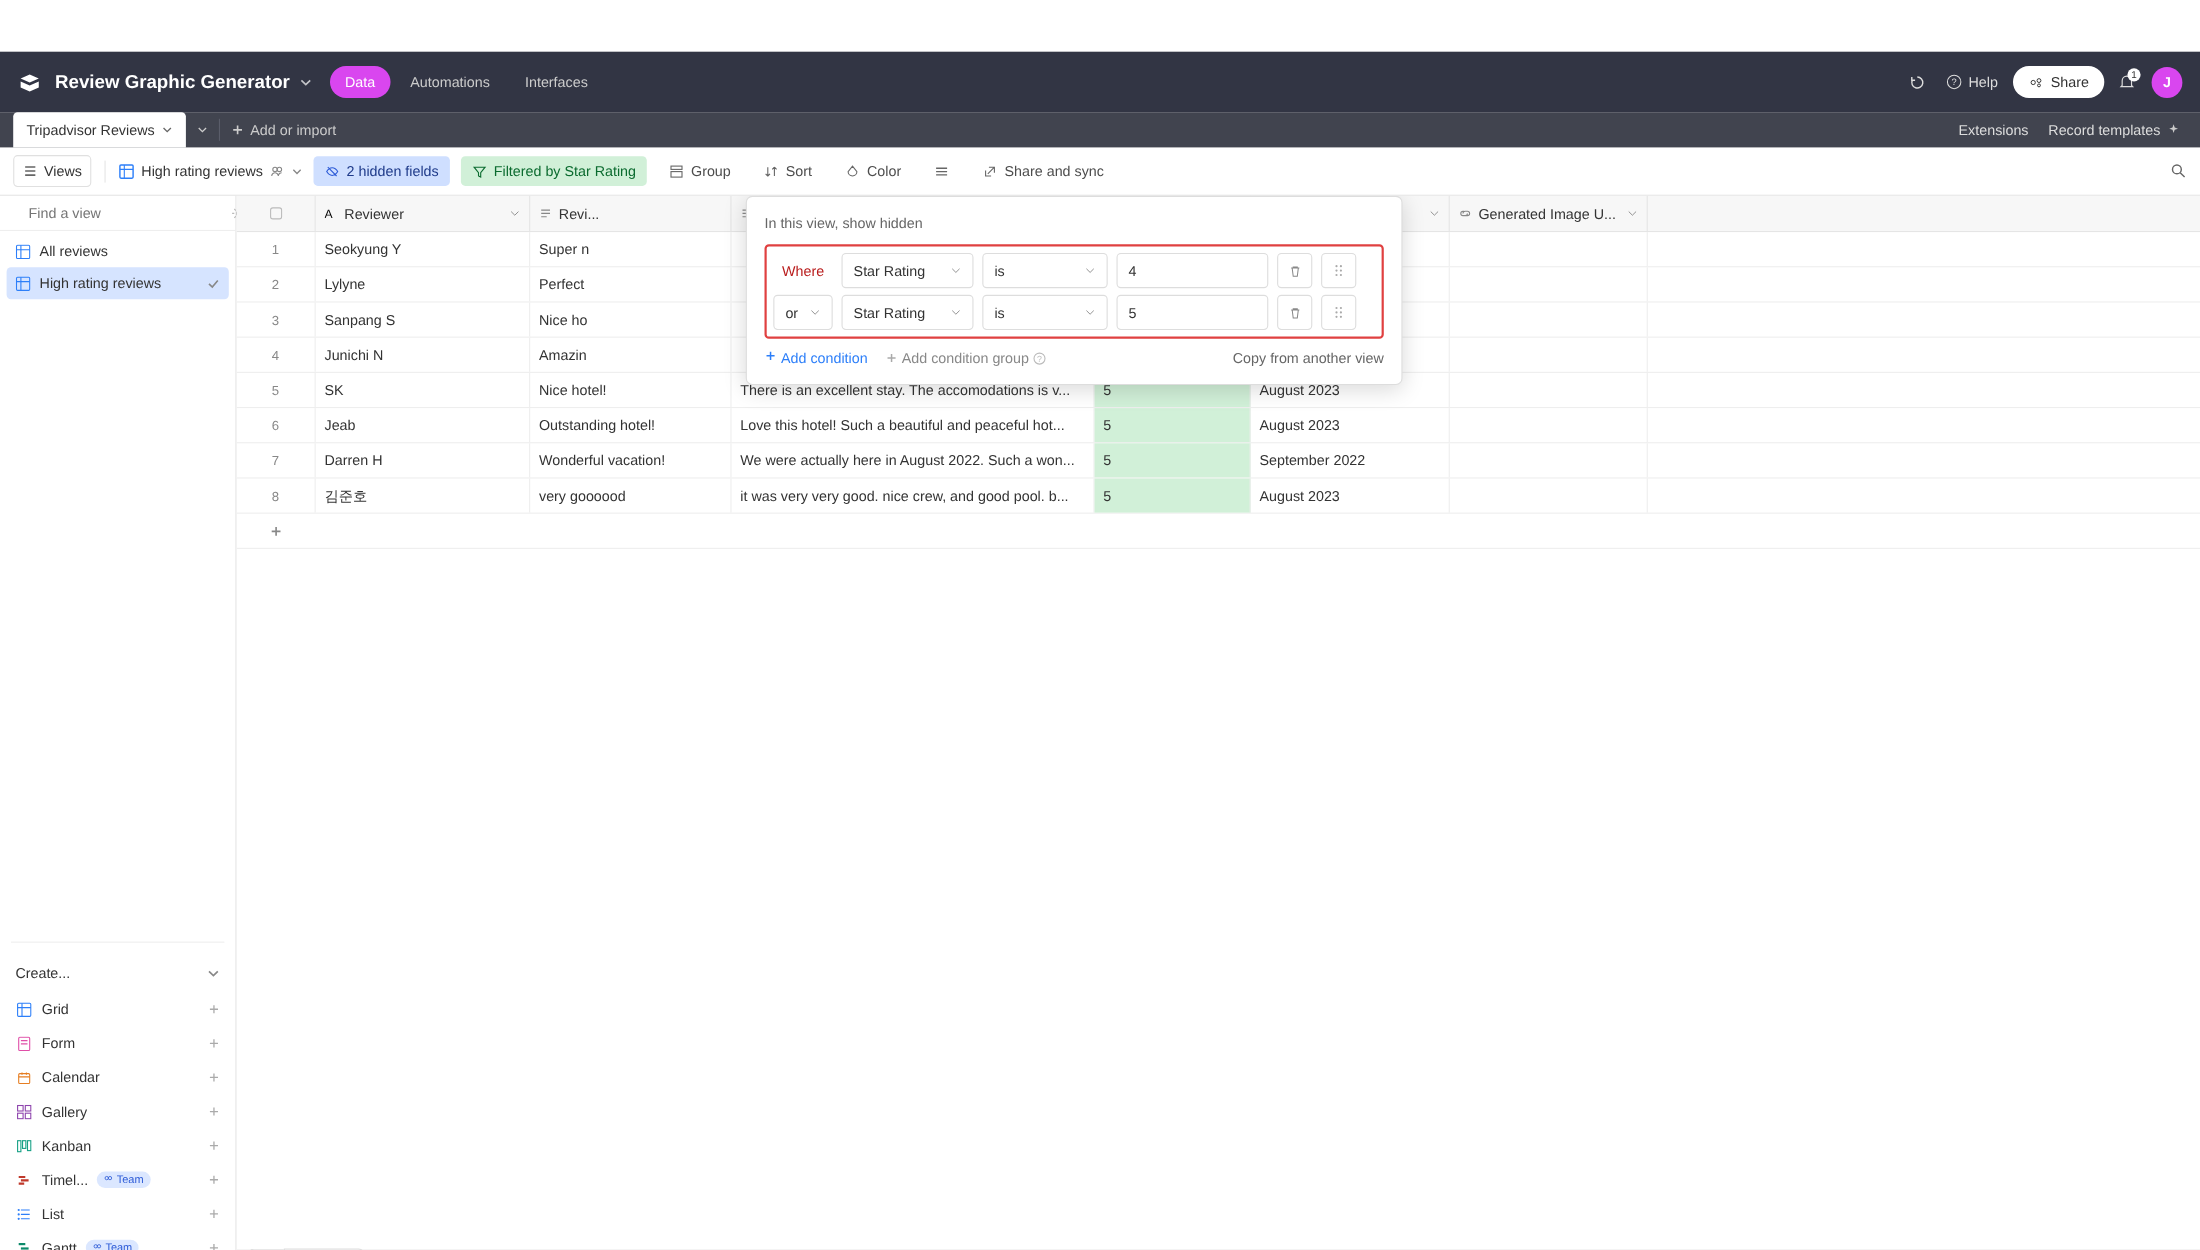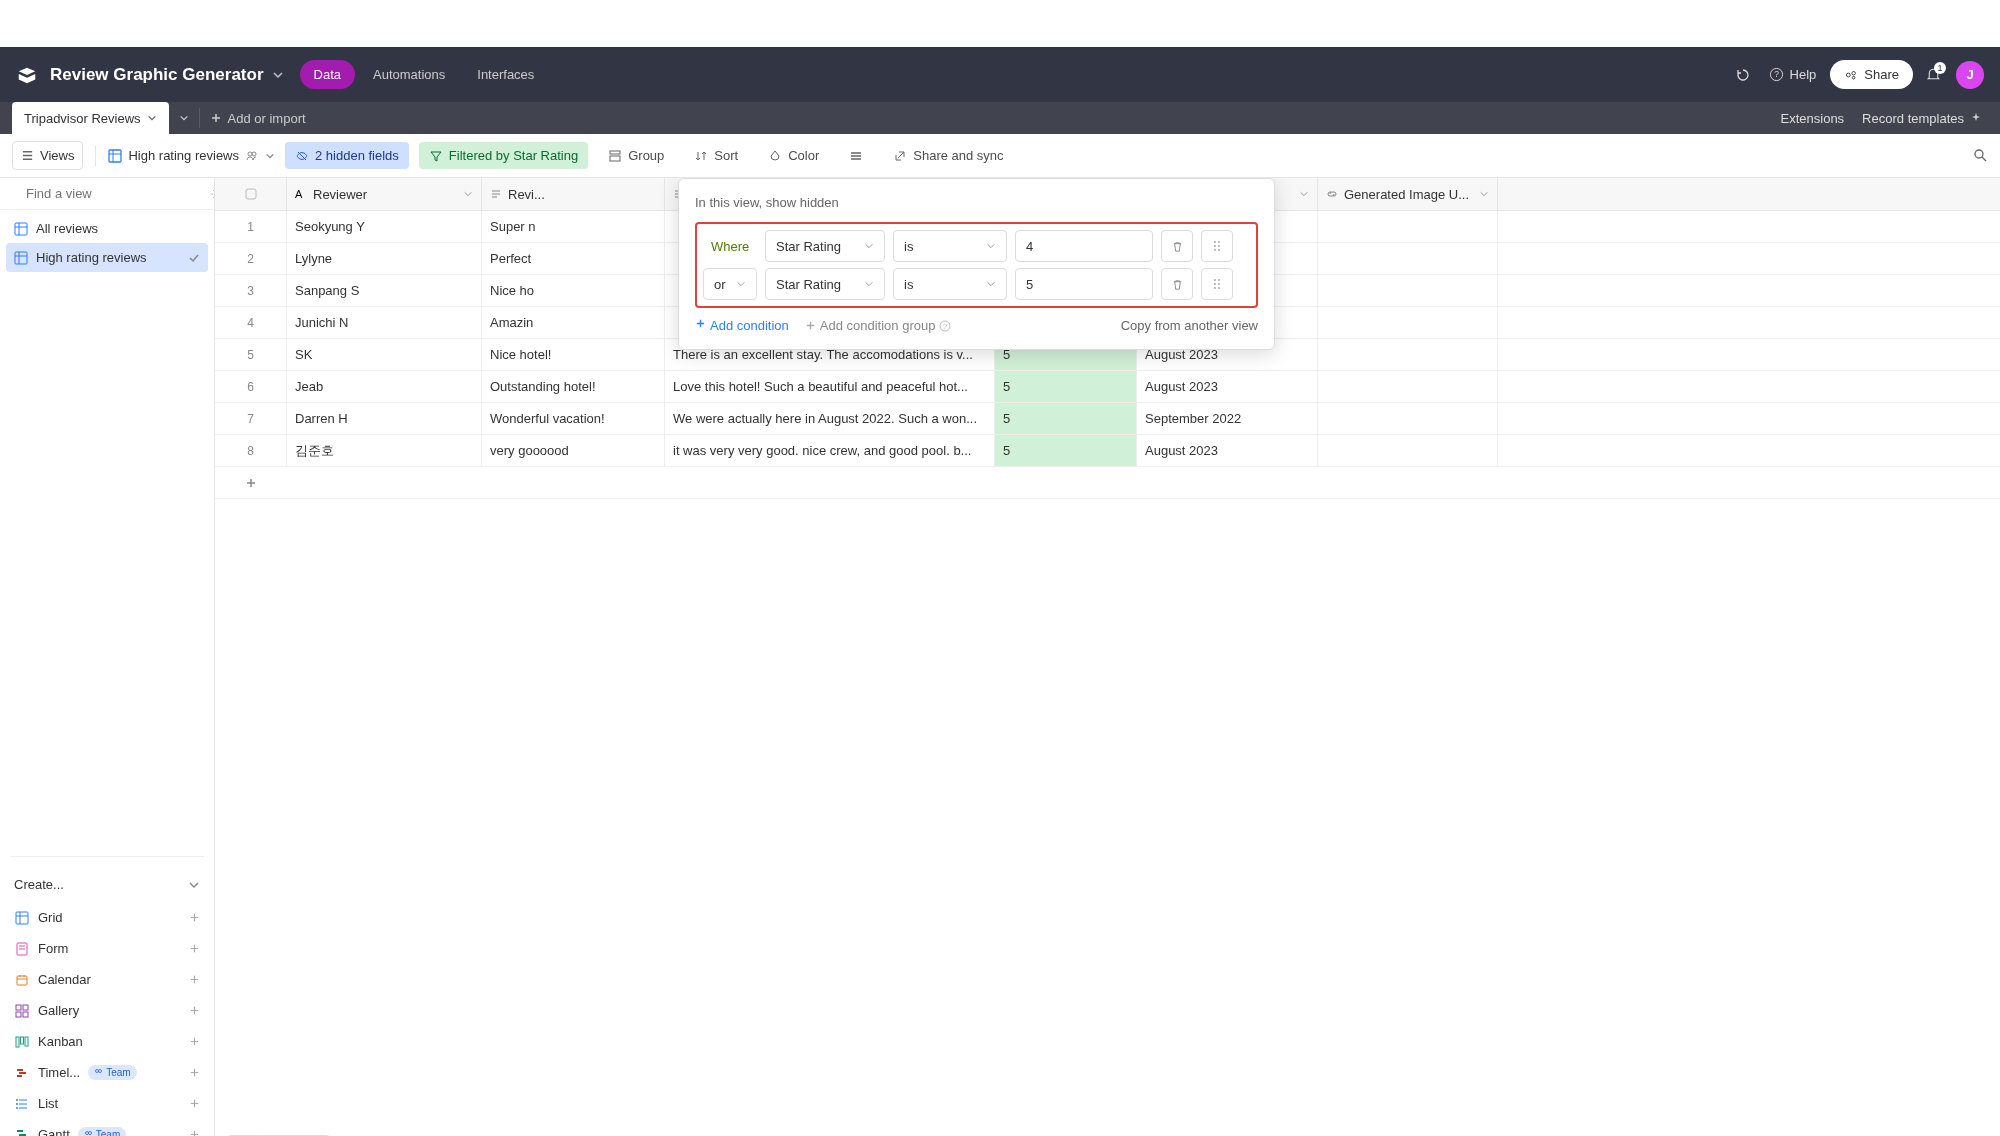--- a/index.html
+++ b/index.html
@@ -3,21 +3,21 @@
 <meta charset="utf-8">
 <style>
 * { margin: 0; padding: 0; box-sizing: border-box; font-family: -apple-system, BlinkMacSystemFont, "Segoe UI", Helvetica, Arial, sans-serif; }
 body { background: #fff; font-size: 13px; color: #333; }
 
 .header { height: 55px; background: #323544; display: flex; align-items: center; padding: 0 16px; color: #fff; margin-top: 47px; }
 .header .logo-icon { width: 22px; height: 22px; margin-right: 12px; }
 .header .app-title { font-size: 17px; font-weight: 600; margin-right: 8px; }
 .header .title-caret { opacity: .7; margin-right: 16px; }
 .header .nav-pill { padding: 7px 14px; border-radius: 18px; margin-right: 4px; font-size: 13px; color: #ccc; cursor: pointer; }
-.header .nav-pill.active { background: #a21caf; color: #fff; }
+.header .nav-pill.active { background: #d946ef; color: #fff; }
 .header .spacer { flex: 1; }
 .header .help, .header .share-btn { display: flex; align-items: center; gap: 6px; font-size: 13px; }
 .header .help { color: #ddd; margin-right: 14px; }
 .header .share-btn { background: #fff; color: #333; padding: 7px 14px; border-radius: 18px; margin-right: 12px; }
 .header .bell { position: relative; color: #ddd; margin-right: 14px; }
 .header .bell .badge { position: absolute; top: -4px; right: -4px; background: #fff; color: #333; font-size: 9px; border-radius: 50%; width: 12px; height: 12px; display: flex; align-items: center; justify-content: center; }
 .header .history-icon { color: #ddd; margin-right: 18px; }
 .header .avatar { width: 28px; height: 28px; border-radius: 50%; background: #d946ef; display: flex; align-items: center; justify-content: center; color: #fff; font-weight: 600; font-size: 13px; }
 
 .tabs-bar { height: 32px; background: #41444f; display: flex; align-items: stretch; color: #fff; position: relative; }
@@ -77,21 +77,21 @@
 .cell.star { background: #d1f0d8; }
 .add-row { display: flex; height: 32px; align-items: center; border-bottom: 1px solid #eee; }
 .add-row .plus { width: 72px; display: flex; justify-content: center; color: #888; }
 
 .filter-popup { position: absolute; top: 0; left: 463px; width: 597px; background: #fff; border: 1px solid #ddd; border-radius: 6px; box-shadow: 0 4px 20px rgba(0,0,0,.15); padding: 16px; z-index: 100; }
 .filter-popup .fp-title { font-size: 13px; color: #666; margin-bottom: 12px; }
 .cond-box { border: 2px solid #e04040; border-radius: 4px; padding: 6px; margin-bottom: 10px; }
 .cond-row { display: flex; gap: 8px; margin-bottom: 6px; }
 .cond-row:last-child { margin-bottom: 0; }
 .cond-row .seg { height: 32px; border: 1px solid #ddd; border-radius: 4px; display: flex; align-items: center; padding: 0 10px; font-size: 13px; background: #fff; }
-.cond-row .seg.where { width: 54px; border: none; color: #4d7c0f; justify-content: flex-start; padding: 0 4px 0 8px; }
+.cond-row .seg.where { width: 54px; border: none; color: #b91c1c; justify-content: flex-start; padding: 0 4px 0 8px; }
 .cond-row .seg.or { width: 54px; justify-content: space-between; }
 .cond-row .seg.field { width: 120px; justify-content: space-between; }
 .cond-row .seg.op { width: 114px; justify-content: space-between; }
 .cond-row .seg.val { width: 138px; }
 .cond-row .seg.icon { width: 32px; justify-content: center; padding: 0; color: #888; }
 .fp-actions { display: flex; align-items: center; gap: 16px; font-size: 13px; }
 .fp-actions .add-cond { color: #2d7ff9; display: flex; gap: 4px; }
 .fp-actions .add-group { color: #888; display: flex; align-items: center; gap: 4px; }
 .fp-actions .copy { margin-left: auto; color: #666; }
 

